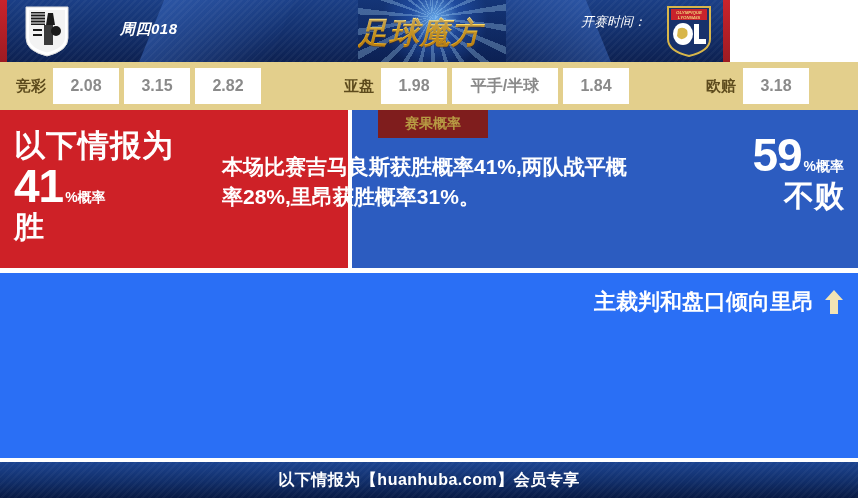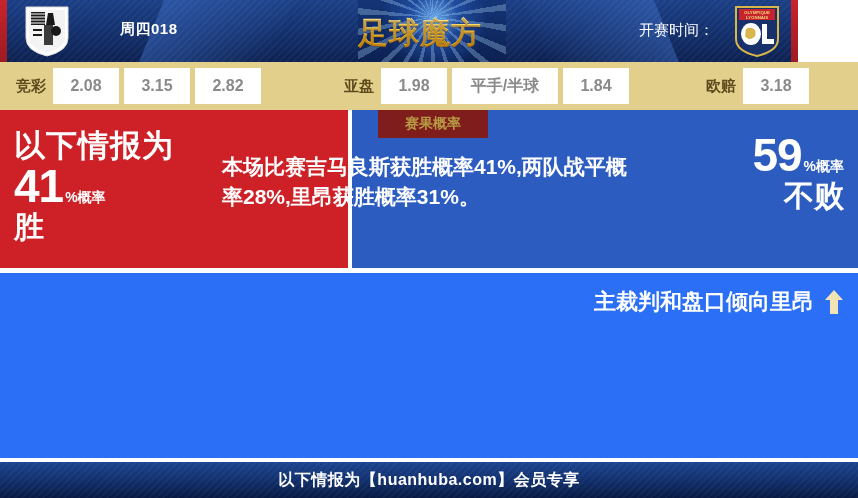--- a/index.html
+++ b/index.html
@@ -17,24 +17,25 @@
     position: relative;
     width: 858px;
     height: 498px;
     background: #ffffff;
   }
 
   
   .header {
     position: absolute;
     left: 0; top: 0;
-    width: 798px; height: 62px;
+    width: 730px; height: 62px;
     background:
       linear-gradient(180deg, #1b3f86 0%, #143270 45%, #0d2151 100%);
     overflow: hidden;
+    font-style: italic;
   }
   .header-edge {
     position: absolute;
     top: 0;
     width: 7px;
     height: 62px;
     background: linear-gradient(180deg,#c8232c 0%, #9e1b22 100%);
   }
   .header-edge.left { left: 0; }
   .header-edge.right { right: 0; }
@@ -113,24 +114,24 @@
     color: #ffd34d;
     background: linear-gradient(180deg,#fff2a8 0%, #ffcf3d 45%, #e59a07 100%);
     -webkit-background-clip: text;
     background-clip: text;
     -webkit-text-fill-color: transparent;
     text-shadow: 0 1px 0 rgba(90,40,0,0.35);
   }
 
   .kickoff {
     position: absolute;
-    right: 84px; top: 20px;
+    right: 84px; top: 12px;
     text-align: right;
     color: #ffffff;
-    font-size: 15px;
+    font-size: 13px;
     line-height: 19px;
     white-space: nowrap;
   }
   .kickoff .k-label { display: block; }
   .kickoff .k-time  { display: block; }
 
   
   .odds {
     position: absolute;
     left: 0; top: 62px;

